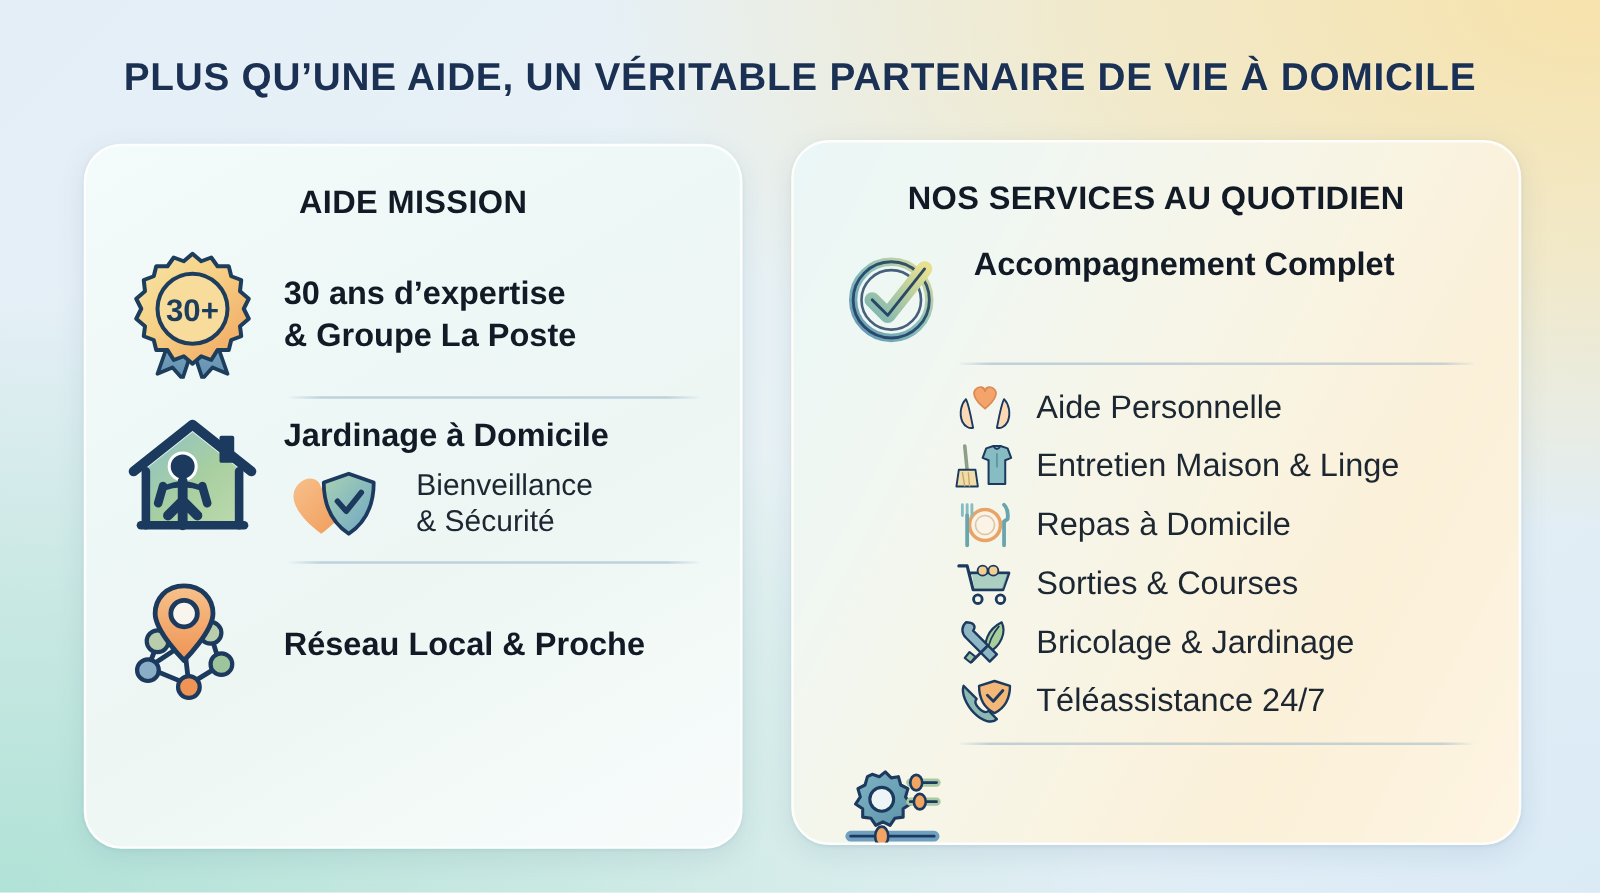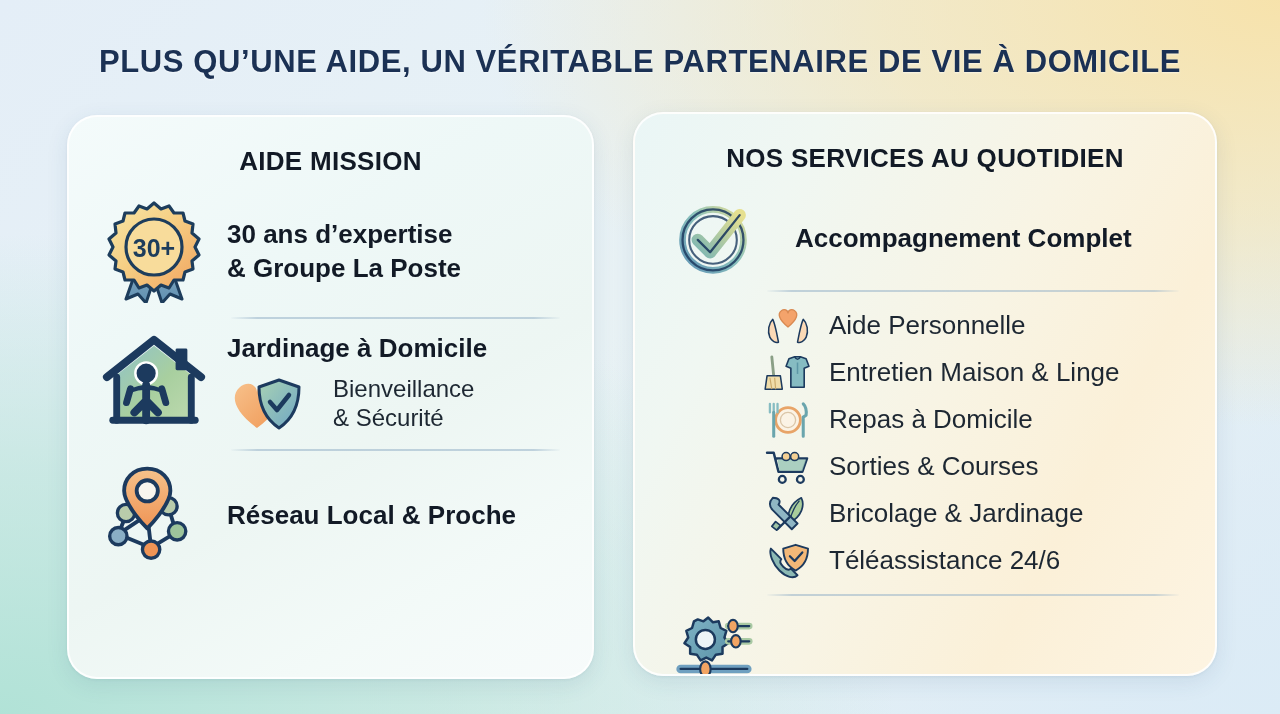--- a/index.html
+++ b/index.html
@@ -118,22 +118,22 @@
     font-size: 24px;
     font-weight: normal;
     color: #1d2732;
     line-height: 1.22;
   }
   .sub-text .line { display: block; }
 
   
   .svc-head {
     display: flex;
-    align-items: center;
-    gap: 40px;
+    align-items: flex-start;
+    gap: 24px;
     padding: 0 26px 0 36px;
   }
   #svc-head-accompagnement { margin-top: 22px; }
   #svc-head-personnalisables { margin-top: 2px; }
 
   .svc-head-icon {
     flex: 0 0 auto;
     width: 84px; height: 84px;
     display: flex; align-items: center; justify-content: center;
   }
@@ -405,21 +405,21 @@
 
     <div class="svc-item">
       <div class="svc-item-icon">
         <svg viewBox="0 0 52 42" width="50" height="40" aria-hidden="true">
           <path d="M8 8 C6 14 10 24 17 31 C24 38 32 40 36 36 L29 29 C27 31 24 30 21 27
                    C18 24 17 21 19 19 L12 12 Z" fill="#8cb9b4" stroke="#1c3a5e" stroke-width="2" stroke-linejoin="round"></path>
           <path d="M34 4 L47 8 C47 20 42 27 34 31 C26 27 21 20 21 8 Z" fill="#f3b878" stroke="#1c3a5e" stroke-width="2" stroke-linejoin="round"></path>
           <path d="M28 16 L33 21 L41 12" fill="none" stroke="#1c3a5e" stroke-width="2.4" stroke-linecap="round" stroke-linejoin="round"></path>
         </svg>
       </div>
-      <span class="svc-item-label">Téléassistance 24/6</span>
+      <span class="svc-item-label">Téléassistance 24/7</span>
     </div>
   </div>
 
   <div class="hr-right"></div>
 
   <div class="svc-head" id="svc-head-personnalisables">
     <div class="svc-head-icon">
       <svg viewBox="0 0 84 72" width="80" height="70" aria-hidden="true">
         <defs>
           <linearGradient id="gGear" x1="0" y1="0" x2="1" y2="1">

